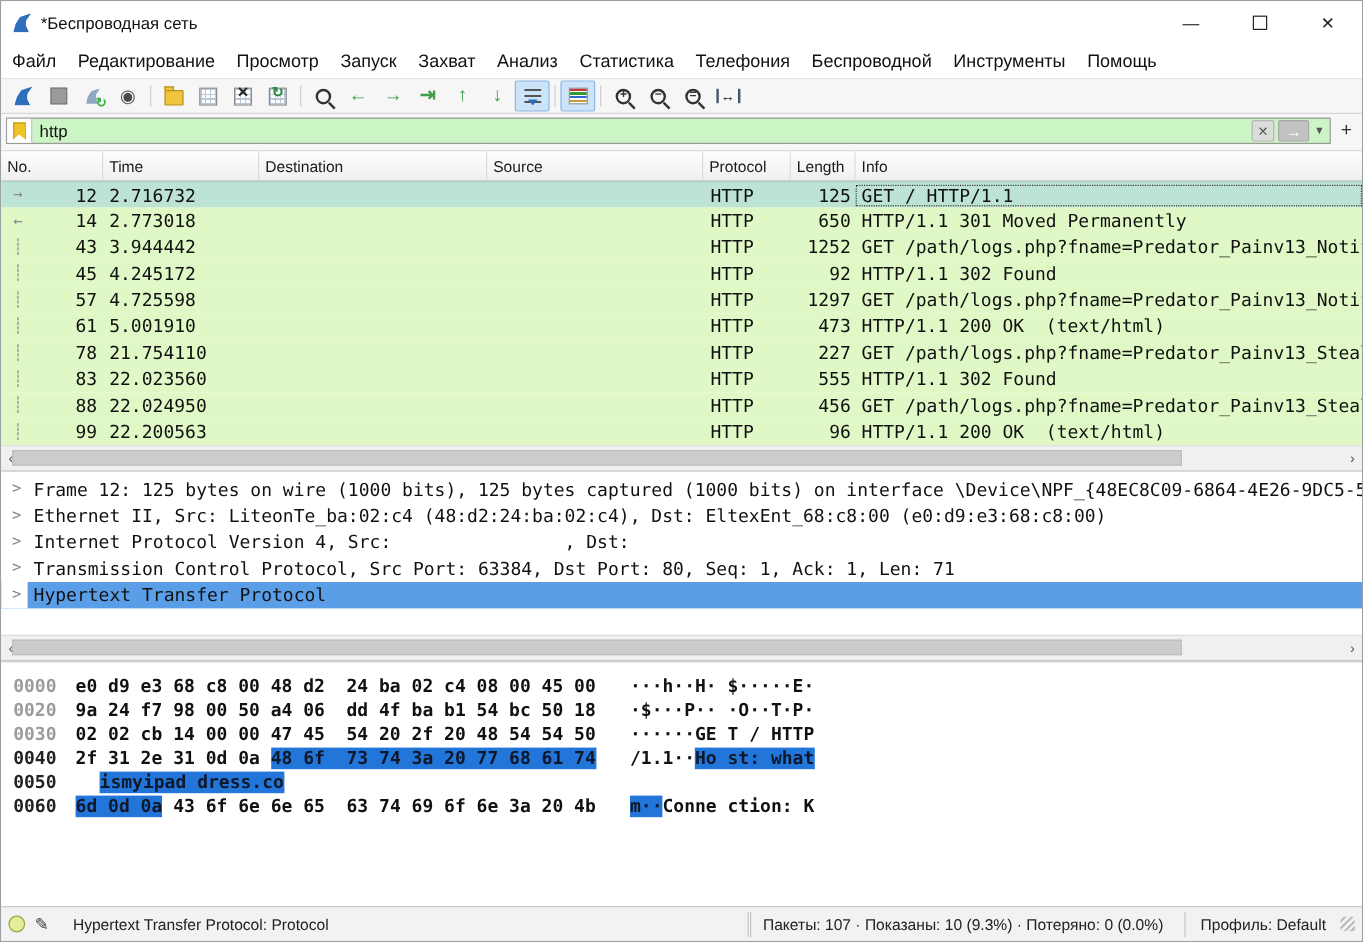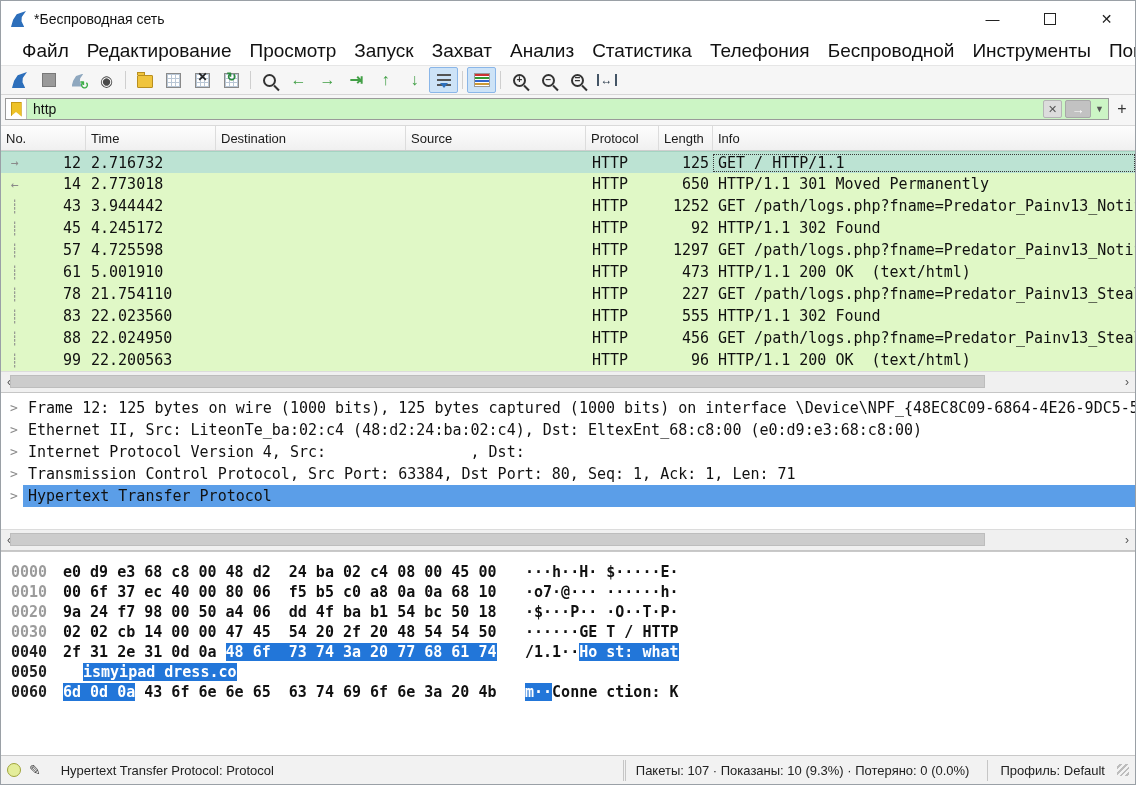--- a/index.html
+++ b/index.html
@@ -7,21 +7,21 @@
   .window{width:1136px;height:785px;box-sizing:border-box;border:1px solid #9aa0a6;background:#fff;display:flex;flex-direction:column;overflow:hidden;}
 
   
   .titlebar{flex:0 0 36px;display:flex;align-items:center;padding-left:10px;background:#fff;}
   .title-text{font-size:14px;color:#111;margin-left:8px;}
   .wincontrols{margin-left:auto;display:flex;height:100%;}
   .wbtn{width:57px;height:100%;display:flex;align-items:center;justify-content:center;font-size:14px;color:#222;}
   .maxbox{width:10px;height:10px;border:1px solid #222;display:block;}
 
   
-  .menubar{flex:0 0 28px;display:flex;align-items:center;background:#fff;font-size:19px;color:#111;padding-left:12px;}
+  .menubar{flex:0 0 28px;display:flex;align-items:center;background:#fff;font-size:15px;color:#111;padding-left:0;}
   .menu-item{padding:3px 9px;white-space:nowrap;}
 
   
   .toolbar{flex:0 0 28px;display:flex;align-items:center;background:#f6f6f6;border-top:1px solid #e6e6e6;border-bottom:1px solid #d7d7d7;padding-left:4px;}
   .tbtn{width:27px;height:24px;display:flex;align-items:center;justify-content:center;position:relative;border:1px solid transparent;border-radius:2px;}
   .tbtn.active{background:#cde3f7;border-color:#8ab6e8;}
   .tsep{width:1px;height:18px;background:#cfcfcf;margin:0 4px;display:inline-block;}
   .ic-fin{display:block;width:15px;height:16px;background:#2d6fbb;clip-path:polygon(0 100%,14% 55%,38% 20%,100% 0,72% 38%,70% 64%,88% 100%);}
   .ic-fin.sm{width:12px;height:13px;background:#8fa8bf;}
   .ic-rel{position:absolute;right:2px;bottom:0;font-size:11px;color:#3fae49;font-weight:bold;font-style:normal;}
@@ -83,21 +83,21 @@
   .dchev{position:absolute;left:0;top:0;bottom:0;width:22px;padding-left:9px;color:#8a8a8a;font-size:13px;box-sizing:border-box;}
   .drow.sel .dchev{background:#fff;}
 
   
   .hexpane{flex:1;background:#fff;padding-top:10px;font-family:"DejaVu Sans Mono",monospace;font-size:15px;overflow:hidden;border-top:1px solid #c9c9c9;font-weight:bold;}
   .hxrow{height:20px;line-height:20px;white-space:pre;display:flex;color:#111;}
   .off{width:40px;margin-left:10px;color:#9b9b9b;}
   .off.dark{color:#222;}
   .hx{margin-left:12px;width:430px;}
   .asc{margin-left:32px;}
-  .hl{background:#2276d9;color:#ffffff;}
+  .hl{background:#2276d9;color:#0f172a;}
 
   
   .statusbar{flex:0 0 28px;background:#f2f2f2;border-top:1px solid #c9c9c9;display:flex;align-items:center;font-size:13px;color:#222;padding:0 6px;gap:8px;}
   .exp{width:14px;height:14px;border-radius:50%;background:#e4ed9a;border:1px solid #a0a43c;box-sizing:border-box;}
   .pencil{font-size:14px;color:#444;}
   .sfield{margin-left:12px;white-space:nowrap;}
   .sspacer{flex:1;}
   .scounts{border-left:3px double #c6c6c6;padding:3px 10px;white-space:nowrap;}
   .sprofile{border-left:1px solid #c6c6c6;padding:3px 4px 3px 12px;white-space:nowrap;}
   .grip{width:12px;height:12px;background:repeating-linear-gradient(135deg,transparent 0 2px,#bdbdbd 2px 4px);}
@@ -261,21 +261,20 @@
     </div>
 
   <div class="hscroll">
     <span class="harr">‹</span>
     <span class="hthumb"></span>
     <span class="harr">›</span>
   </div>
 
   <div class="hexpane" id="hexpane">
       <div class="hxrow"><span class="off">0000</span><span class="hx"><span>e0 d9 e3 68 c8 00 48 d2  24 ba 02 c4 08 00 45 00</span></span><span class="asc"><span>···h··H· $·····E·</span></span></div>
-      <div class="hxrow"><span class="off">0010</span><span class="hx"><span>00 6f 37 ec 40 00 80 06  f5 b5 c0 a8 0a 0a 68 10</span></span><span class="asc"><span>·o7·@··· ······h·</span></span></div>
       <div class="hxrow"><span class="off">0020</span><span class="hx"><span>9a 24 f7 98 00 50 a4 06  dd 4f ba b1 54 bc 50 18</span></span><span class="asc"><span>·$···P·· ·O··T·P·</span></span></div>
       <div class="hxrow"><span class="off">0030</span><span class="hx"><span>02 02 cb 14 00 00 47 45  54 20 2f 20 48 54 54 50</span></span><span class="asc"><span>······GE T / HTTP</span></span></div>
       <div class="hxrow"><span class="off dark">0040</span><span class="hx"><span>2f 31 2e 31 0d 0a </span><span class="hl">48 6f  73 74 3a 20 77 68 61 74</span></span><span class="asc"><span>/1.1··</span><span class="hl">Ho st: what</span></span></div>
       <div class="hxrow"><span class="off dark">0050</span><span class="asc"><span class="hl">ismyipad dress.co</span></span></div>
       <div class="hxrow"><span class="off dark">0060</span><span class="hx"><span class="hl">6d 0d 0a</span><span> 43 6f 6e 6e 65  63 74 69 6f 6e 3a 20 4b</span></span><span class="asc"><span class="hl">m··</span><span>Conne ction: K</span></span></div>
     </div>
 
   <div class="statusbar">
     <span class="exp"></span>
     <span class="pencil">✎</span>

